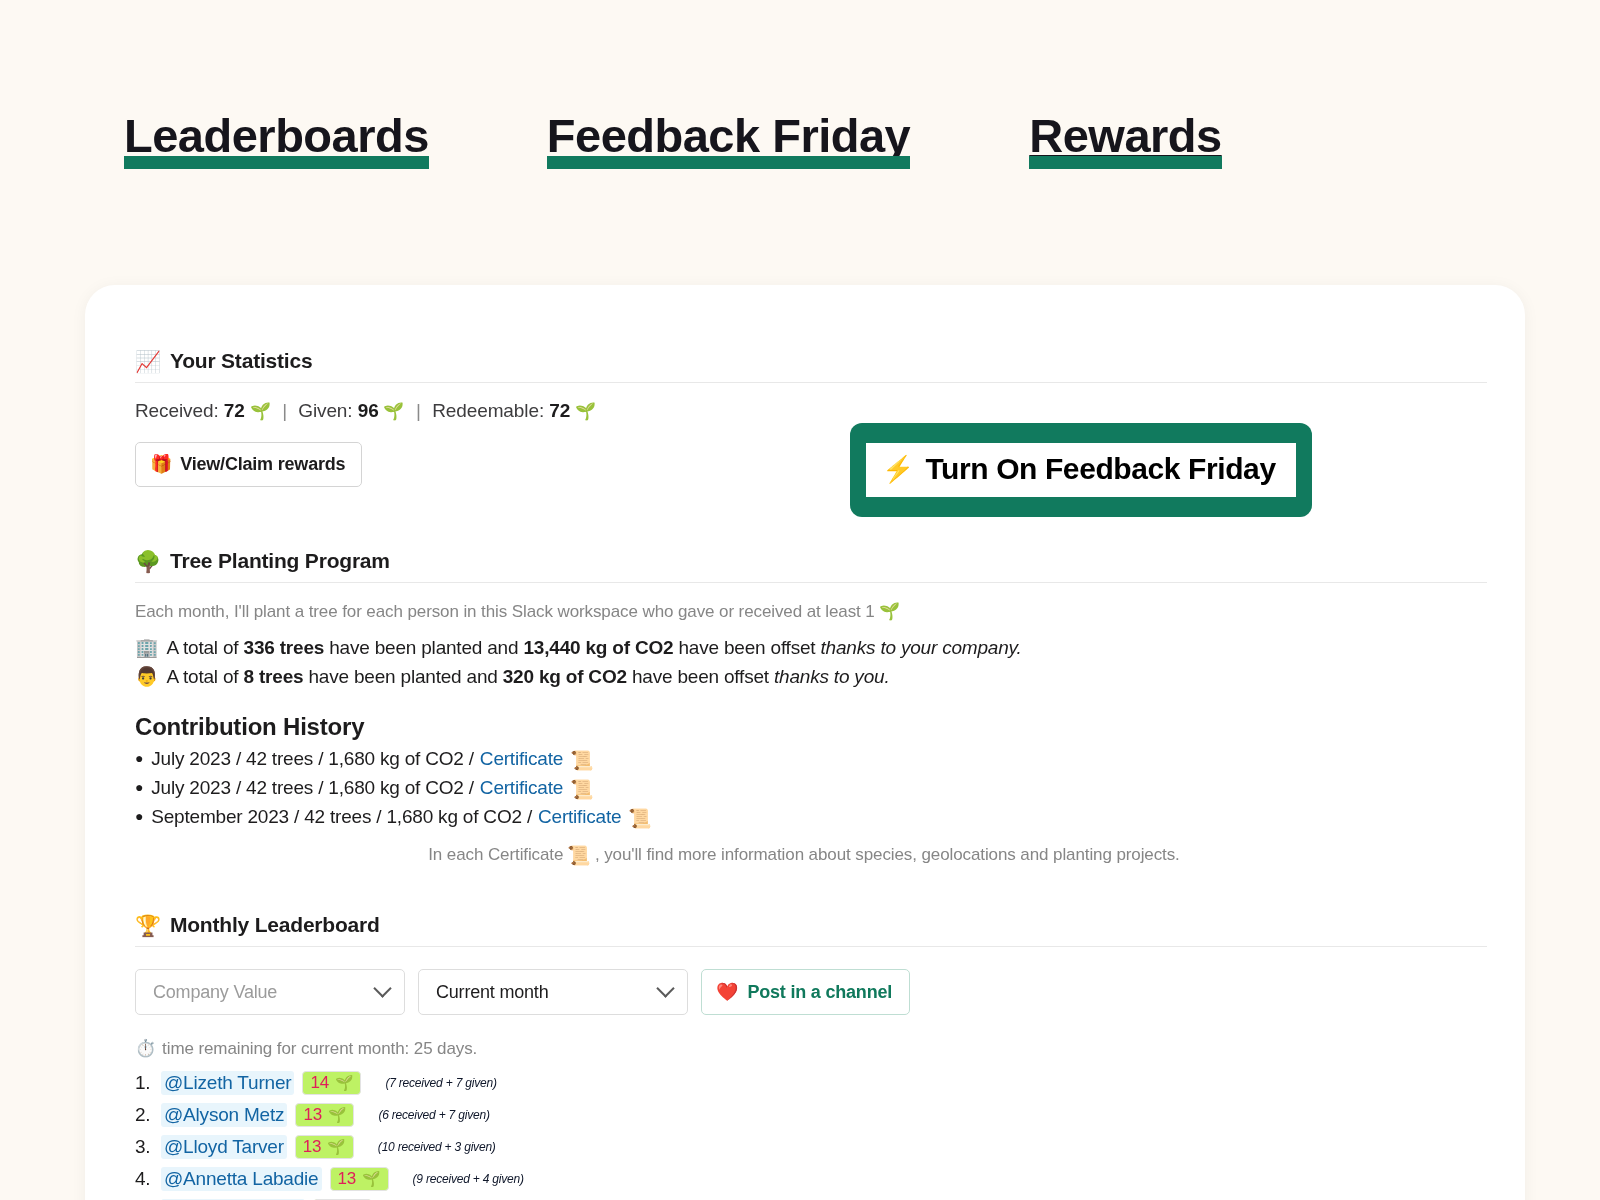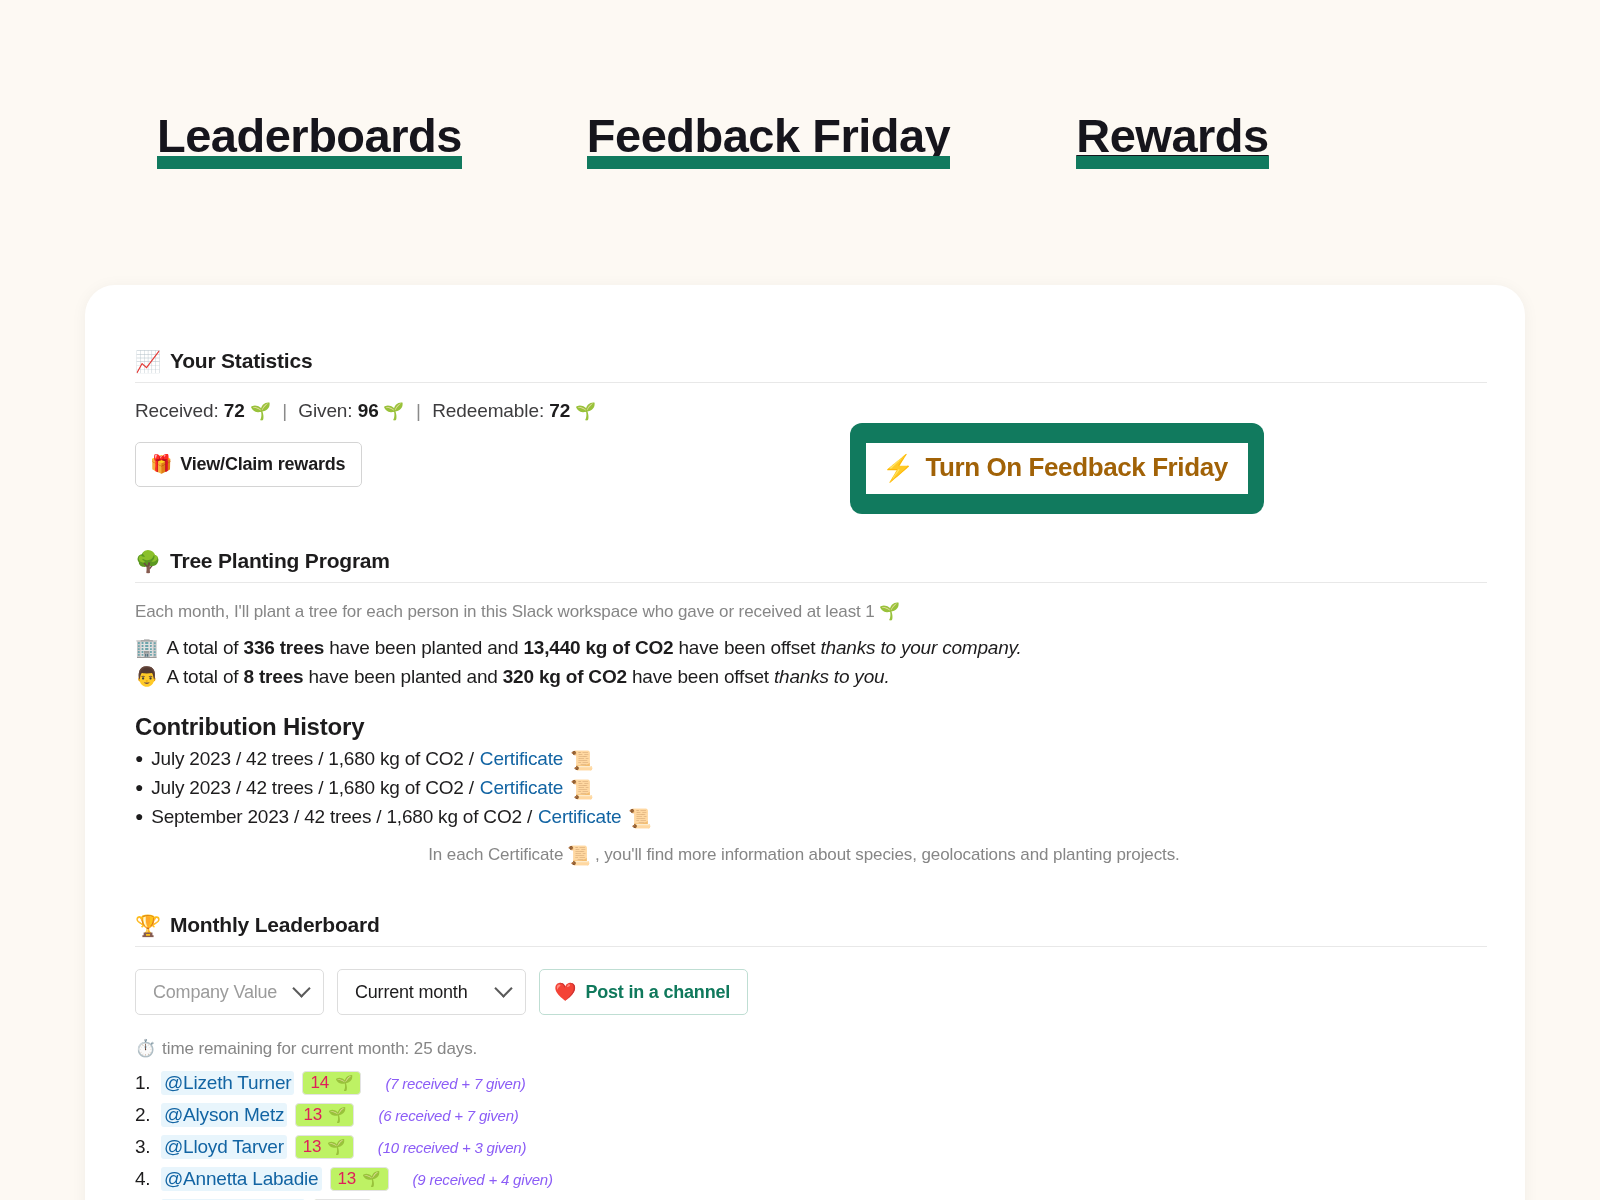--- a/index.html
+++ b/index.html
@@ -14,24 +14,24 @@
     background: #fdf9f3;
     font-family: "Liberation Sans", sans-serif;
     color: #1d1c1d;
     position: relative;
   }
 
   
   .nav {
     position: absolute;
     top: 110px;
-    left: 157px;
+    left: 124px;
     display: flex;
     align-items: flex-start;
-    gap: 16px;
+    gap: 9px;
   }
   .nav-item {
     font-size: 47px;
     font-weight: 700;
     letter-spacing: -0.5px;
     color: #16151c;
     line-height: 1.12;
     position: relative;
     padding-bottom: 6px;
     white-space: nowrap;
@@ -120,23 +120,23 @@
   }
   .ff-btn {
     background: #ffffff;
     padding: 9px 20px 11px 16px;
     display: flex;
     align-items: center;
     gap: 11px;
     cursor: pointer;
   }
   .ff-label {
-    font-size: 26px;
-    font-weight: 700;
-    color: #a16207;
+    font-size: 30px;
+    font-weight: 700;
+    color: #000000;
     letter-spacing: -0.4px;
     white-space: nowrap;
   }
   .ff-bolt { font-size: 26px; line-height: 1; }
 
   
   .sec-tree { margin-top: 62px; }
   .muted-line {
     margin-top: 18px;
     font-size: 17px;
@@ -189,21 +189,21 @@
 
   
   .sec-leader { margin-top: 48px; }
   .controls {
     margin-top: 22px;
     display: flex;
     align-items: center;
     gap: 13px;
   }
   .select {
-    width: 189px;
+    width: 270px;
     height: 46px;
     border: 1px solid #dddddd;
     border-radius: 5px;
     background: #fff;
     display: flex;
     align-items: center;
     justify-content: space-between;
     padding: 0 15px 0 17px;
     font-size: 18px;
     cursor: pointer;
@@ -273,22 +273,22 @@
     background: #bef264;
     padding: 2px 7px 3px 7px;
     margin-left: 8px;
     line-height: 1;
   }
   .chip-num { color: #e01e5a; font-size: 17px; }
   .chip-emoji { font-size: 15px; }
   .lb-detail {
     margin-left: 24px;
     font-style: italic;
-    color: #8b5cf6;
-    font-size: 15px;
+    color: #0f172a;
+    font-size: 12px;
   }
 </style>
 </head>
 <body>
 
 <div class="nav">
   <div class="nav-item">Leaderboards</div>
   <div class="nav-item gap1">Feedback Friday</div>
   <div class="nav-item gap2">Rewards</div>
 </div>

